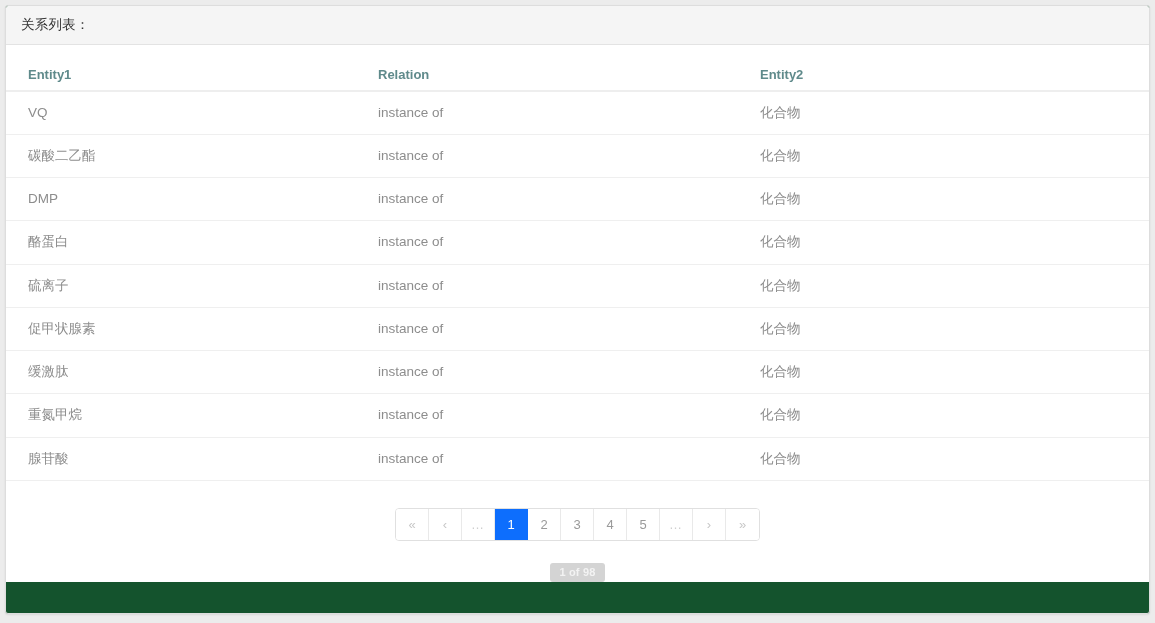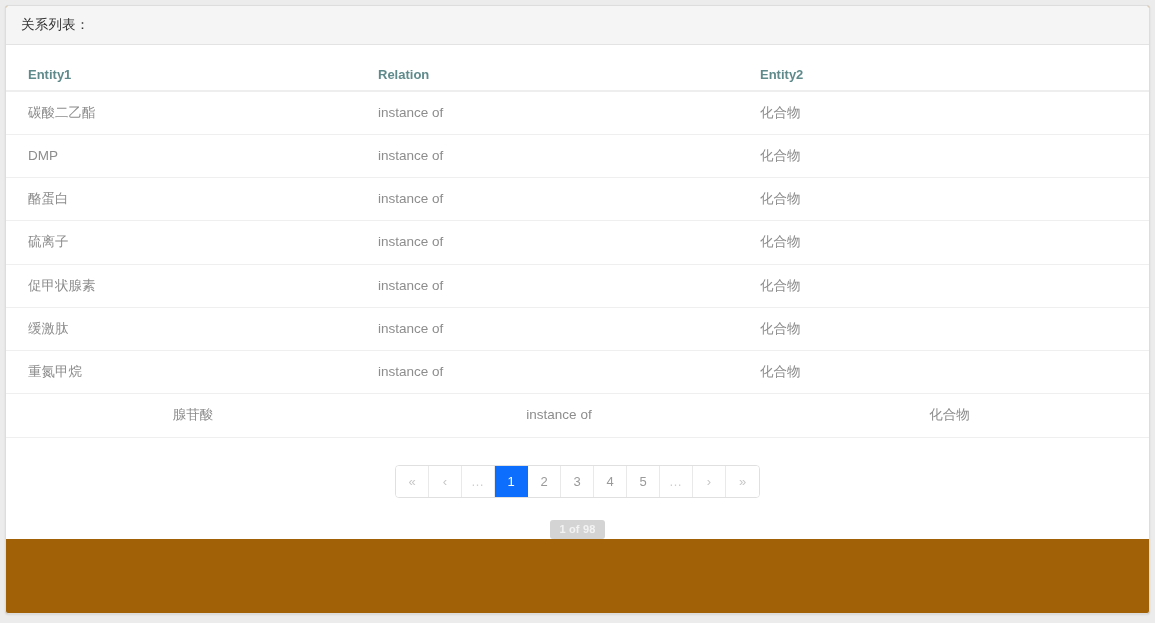--- a/index.html
+++ b/index.html
@@ -21,21 +21,21 @@
     overflow: hidden;
   }
 
   
   .panel {
     position: absolute;
     left: 5px;
     top: 5px;
     width: 1145px;
     height: 609px;
-    background: #a16207;
+    background: #14532d;
     border: 1px solid #dddddd;
     border-radius: 3px;
     box-shadow: 0 1px 2px rgba(0,0,0,0.09);
     overflow: hidden;
   }
 
   .panel-header {
     height: 39px;
     background: #f5f5f5;
     border-bottom: 1px solid #e3e3e3;
@@ -80,21 +80,21 @@
   table.rel-table tbody td {
     font-size: 13.5px;
     color: #8d8d8d;
     padding: 11px 10px 11px 10px;
     border-bottom: 1px solid #efefef;
     line-height: 1.5;
     height: 37px;
     vertical-align: middle;
   }
   table.rel-table tbody td:first-child { padding-left: 22px; }
-  table.rel-table tbody tr:last-child td { border-bottom: 1px solid #efefef; text-align: center; }
+  table.rel-table tbody tr:last-child td { border-bottom: 1px solid #efefef; }
 
   
   .pager-wrap {
     display: flex;
     justify-content: center;
     align-items: center;
     padding-top: 27px;
   }
   .pagination {
     display: inline-flex;
@@ -165,20 +165,25 @@
             <col class="c3">
         </colgroup>
         <thead>
           <tr>
             <th>Entity1</th>
             <th>Relation</th>
             <th>Entity2</th>
           </tr>
         </thead>
         <tbody id="table-body">
+            <tr>
+              <td>VQ</td>
+              <td>instance of</td>
+              <td>化合物</td>
+            </tr>
             <tr>
               <td>碳酸二乙酯</td>
               <td>instance of</td>
               <td>化合物</td>
             </tr>
             <tr>
               <td>DMP</td>
               <td>instance of</td>
               <td>化合物</td>
             </tr>

